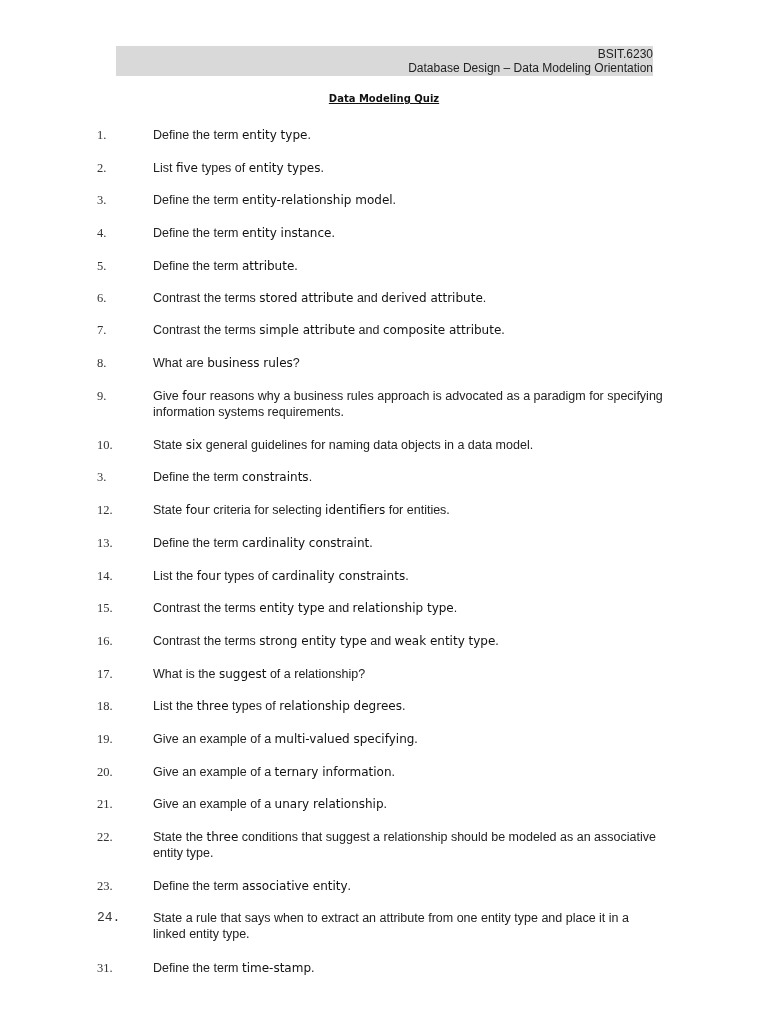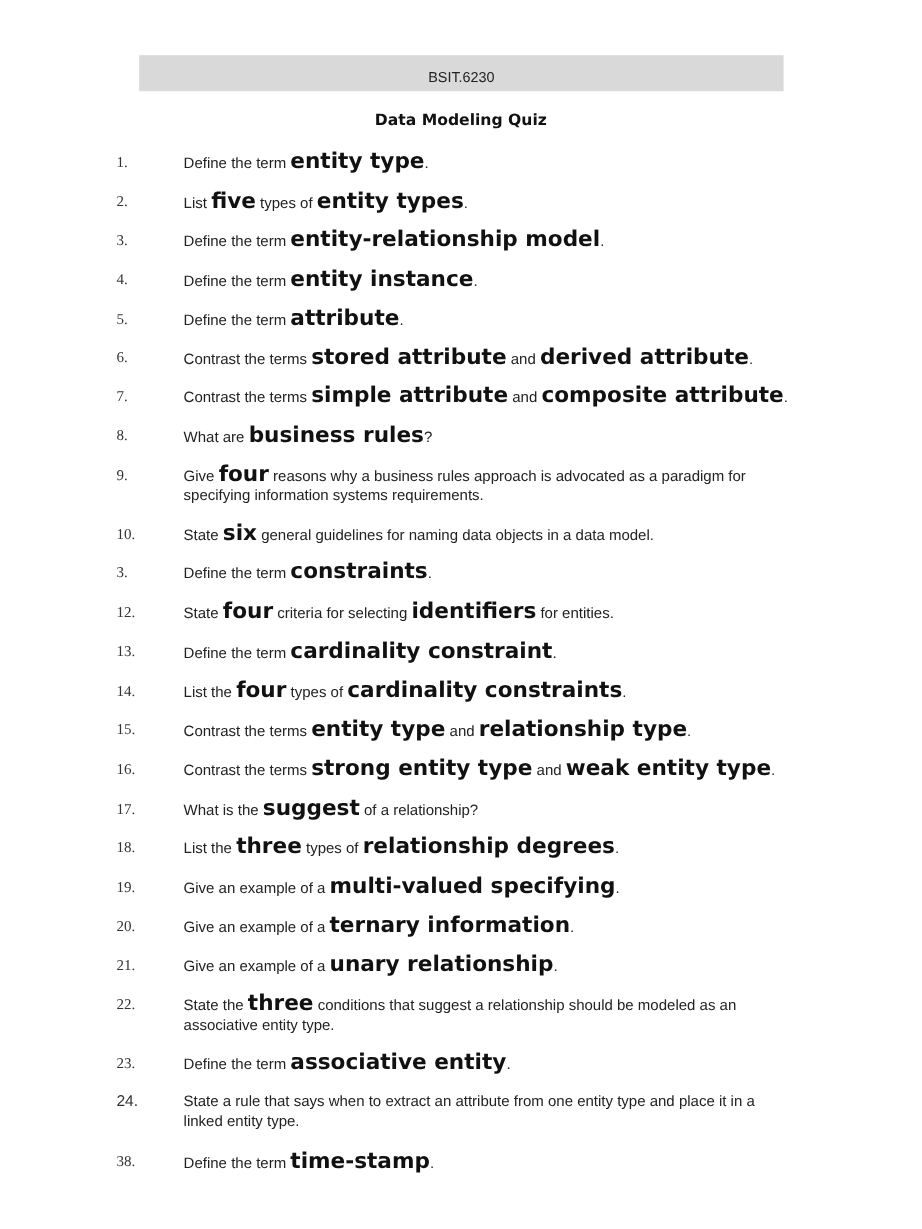--- a/index.html
+++ b/index.html
@@ -15,37 +15,38 @@
       color: #1a1a1a;
       font-family: "Liberation Sans", sans-serif;
     }
     .header-bar {
       position: absolute;
       left: 116px;
       top: 46px;
       width: 537px;
       height: 30px;
       background: #d9d9d9;
-      text-align: center;
+      text-align: right;
       font-size: 12px;
       line-height: 14px;
-      padding-top: 11px;
+      padding-top: 1px;
       box-sizing: border-box;
       color: #222;
     }
     .header-bar div { white-space: nowrap; }
     .quiz-title {
       position: absolute;
       left: 0;
       top: 93px;
       width: 768px;
       text-align: center;
       font-family: "DejaVu Sans", sans-serif;
-      font-size: 13px;
+      font-size: 10px;
       font-weight: bold;
+      text-decoration: underline;
       color: #111;
     }
     .q-list {
       position: absolute;
       left: 0;
       top: 0;
       width: 768px;
     }
     .q-item {
       position: absolute;
@@ -54,45 +55,46 @@
     }
     .q-num {
       position: absolute;
       left: 97px;
       font-family: "Liberation Serif", serif;
       font-size: 12.5px;
       line-height: 16px;
       color: #333;
     }
     .q-num.sans {
-      font-family: Liberation Sans, sans-serif;
+      font-family: Liberation Mono, monospace;
       font-size: 13px;
       left: 97px;
       text-align: center;
     }
     .q-text {
       position: absolute;
       left: 153px;
       width: 510px;
       font-size: 12.5px;
       line-height: 16px;
       color: #222;
     }
     .q-text b {
       font-family: "DejaVu Sans", sans-serif;
-      font-size: 18px;
-      font-weight: bold;
+      font-size: 12px;
+      font-weight: normal;
       color: #111;
     }
   </style>
 </head>
 <body>
 
 <div class="header-bar">
   <div>BSIT.6230</div>
+  <div>Database Design – Data Modeling Orientation</div>
 </div>
 
 <div class="quiz-title">Data Modeling Quiz</div>
 
 <div class="q-list" id="q-list">
     <div class="q-item" style="top: 127px;">
       <span class="q-num">1.</span>
       <span class="q-text">Define the term <b>entity type</b>.</span>
     </div>
     <div class="q-item" style="top: 160px;">
@@ -181,16 +183,16 @@
     </div>
     <div class="q-item" style="top: 878px;">
       <span class="q-num">23.</span>
       <span class="q-text">Define the term <b>associative entity</b>.</span>
     </div>
     <div class="q-item" style="top: 910px;">
       <span class="q-num sans">24.</span>
       <span class="q-text">State a rule that says when to extract an attribute from one entity type and place it in a linked entity type.</span>
     </div>
     <div class="q-item" style="top: 960px;">
-      <span class="q-num">38.</span>
+      <span class="q-num">31.</span>
       <span class="q-text">Define the term <b>time-stamp</b>.</span>
     </div>
   </div>
 
 </body></html>

